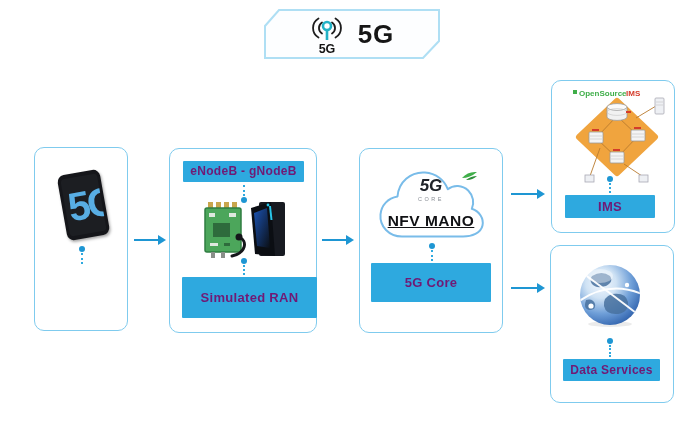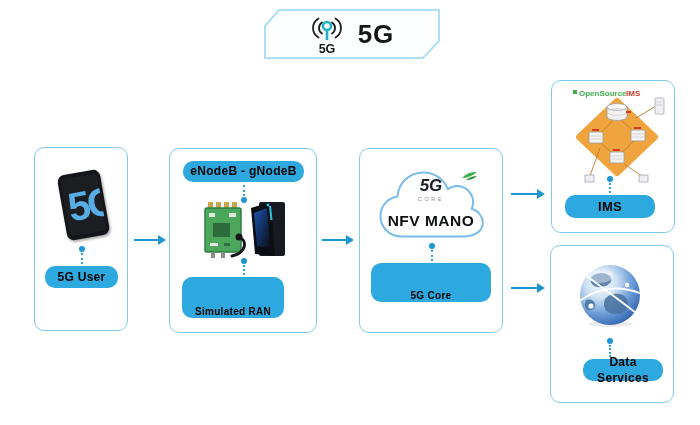--- a/index.html
+++ b/index.html
@@ -7,24 +7,24 @@
     position:relative;width:700px;height:425px;background:#ffffff;overflow:hidden;
     font-family:"Liberation Sans",sans-serif;
   }
   
   .banner{position:absolute;left:263px;top:9px;width:178px;height:50px;}
   .banner-content{position:absolute;inset:0;display:flex;align-items:center;justify-content:center;gap:14px;}
   .banner-title{font-size:26px;font-weight:800;color:#161616;letter-spacing:1px;}
   
   .node-box{position:absolute;background:#fff;border:1.5px solid #7FCBEE;border-radius:10px;box-sizing:border-box;}
   
-  .pill{position:absolute;background:#2EA9DF;color:#000000;border-radius:10px;display:flex;flex-direction:column;
+  .pill{position:absolute;background:#2EA9DF;color:#701a75;border-radius:1px;display:flex;flex-direction:column;
         align-items:center;justify-content:center;font-size:12px;font-weight:700;letter-spacing:.3px;
         line-height:1.35;box-sizing:border-box;text-align:center;}
-  .pill.big{font-size:10px;justify-content:flex-end;}
+  .pill.big{font-size:13px;}
   
   .connector{position:absolute;width:7px;display:flex;flex-direction:column;align-items:center;}
   .connector.rev{flex-direction:column-reverse;}
   .connector .dot{width:6px;height:6px;border-radius:50%;background:#1E96D3;flex:0 0 auto;}
   .connector .dash{flex:1;width:0;border-left:2px dotted #2EA9DF;margin-top:1px;}
   .connector.rev .dash{margin-top:0;margin-bottom:1px;}
   
   .arrow{position:absolute;height:2px;background:#1E96D3;}
   .arrow::after{content:"";position:absolute;right:-6px;top:-4px;width:0;height:0;
     border-left:8px solid #1E96D3;border-top:5px solid transparent;border-bottom:5px solid transparent;}
@@ -33,21 +33,21 @@
          background:#15161a;border-radius:7px;box-shadow:1px 2px 3px rgba(0,0,0,.35);}
   .phone-screen{position:absolute;left:3px;top:4px;right:3px;bottom:4px;background:#1c1e22;border-radius:4px;
                 overflow:hidden;display:flex;align-items:center;}
   .phone-5g{font-size:40px;font-weight:800;color:#58aee4;letter-spacing:-3px;margin-left:1px;transform:translateX(2px);}
   
   .cloud-logo{position:absolute;left:396px;top:176px;width:70px;text-align:center;color:#20242a;}
   .cloud-logo .lg{font-size:17px;font-weight:800;font-style:italic;letter-spacing:0;position:relative;display:inline-block;}
   .cloud-logo .leaf{position:absolute;right:-12px;top:-5px;}
   .cloud-logo .sub{font-size:5.5px;letter-spacing:2.5px;color:#8a8f96;margin-top:0;}
   .cloud-title{position:absolute;left:376px;top:212px;width:110px;text-align:center;
-               font-size:15.5px;font-weight:800;color:#101114;letter-spacing:.5px;}
+               font-size:15.5px;font-weight:800;color:#101114;letter-spacing:.5px;text-decoration:underline;}
   
   svg text{font-family:"Liberation Sans",sans-serif;}
 </style>
 </head>
 <body>
 
 <div id="canvas">
 
   <div class="banner">
     <svg width="178" height="50" viewBox="0 0 178 50">
@@ -75,21 +75,20 @@
 
   <div class="phone">
     <div class="phone-screen">
       <span class="phone-5g">5G</span>
     </div>
   </div>
   <div class="connector" style="left:78px;top:246px;height:18px;">
     <span class="dot"></span>
       <span class="dash"></span>
   </div>
-  <div class="pill" style="left:45px;top:266px;width:73px;height:22px;">5G User</div>
 
   <div class="pill" style="left:183px;top:161px;width:121px;height:21px;">eNodeB - gNodeB</div>
   <div class="connector rev" style="left:240px;top:185px;height:18px;">
     <span class="dot"></span>
       <span class="dash"></span>
   </div>
 
   <svg style="position:absolute;left:198px;top:199px;" width="52" height="62" viewBox="0 0 52 62">
     <rect x="10" y="3" width="5" height="8" fill="#c9a64d"></rect>
       <rect x="18" y="3" width="5" height="8" fill="#c9a64d"></rect>
@@ -118,21 +117,21 @@
     <polygon points="8,10 28,4 32,58 12,56" fill="#0b0e13"></polygon>
     <polygon points="11,15 24,10 27,50 14,48" fill="url(#towGrad)" opacity="0.85"></polygon>
     <line x1="27" y1="8" x2="28.5" y2="22" stroke="#29c6ea" stroke-width="2"></line>
     <circle cx="25" cy="7" r="1.4" fill="#29c6ea"></circle>
   </svg>
 
   <div class="connector" style="left:240px;top:258px;height:17px;">
     <span class="dot"></span>
       <span class="dash"></span>
   </div>
-  <div class="pill big" style="left:182px;top:277px;width:102px;height:41px;">
+  <div class="pill big" style="left:182px;top:277px;width:135px;height:41px;">
     <span>Simulated RAN</span>
   </div>
 
   <svg style="position:absolute;left:374px;top:161px;" width="114" height="84" viewBox="0 0 114 84">
     <path d="M86.6,75.5 H28 C15,75.5 5.5,65.5 6.5,53.5 C7.3,44 14,37.2 23.5,35.5
              C24.5,21 36.5,10.5 51,11.5 C62,12.3 70.5,19 73.8,28.2
              C79.5,23.5 88.5,23.8 94.2,29.5 C99.3,34.6 100.5,41.8 97.8,47.8
              C105.5,50.5 110,57.5 108.5,64.5 C107,71.5 98.5,76.2 86.6,75.5 Z" fill="#ffffff" stroke="#79BCE9" stroke-width="2" stroke-linejoin="round"></path>
   </svg>
   <div class="cloud-logo">
@@ -235,20 +234,20 @@
       <path d="M6,12 Q36,34 62,54"></path>
     </g>
     <circle cx="13" cy="44" r="2.6" fill="#fff"></circle>
     <circle cx="49" cy="23" r="2.2" fill="#fff"></circle>
     <ellipse cx="22" cy="14" rx="13" ry="7" fill="#ffffff" opacity="0.4"></ellipse>
   </svg>
   <div class="connector" style="left:606px;top:338px;height:19px;">
     <span class="dot"></span>
       <span class="dash"></span>
   </div>
-  <div class="pill" style="left:583px;top:359px;width:80px;height:22px;">Data Services</div>
+  <div class="pill" style="left:563px;top:359px;width:97px;height:22px;">Data Services</div>
 
   <div class="arrow" style="left:134px;top:239px;width:26px;"></div>
   <div class="arrow" style="left:322px;top:239px;width:26px;"></div>
   <div class="arrow" style="left:511px;top:193px;width:28px;"></div>
   <div class="arrow" style="left:511px;top:287px;width:28px;"></div>
 
 </div>
 
 </body></html>

